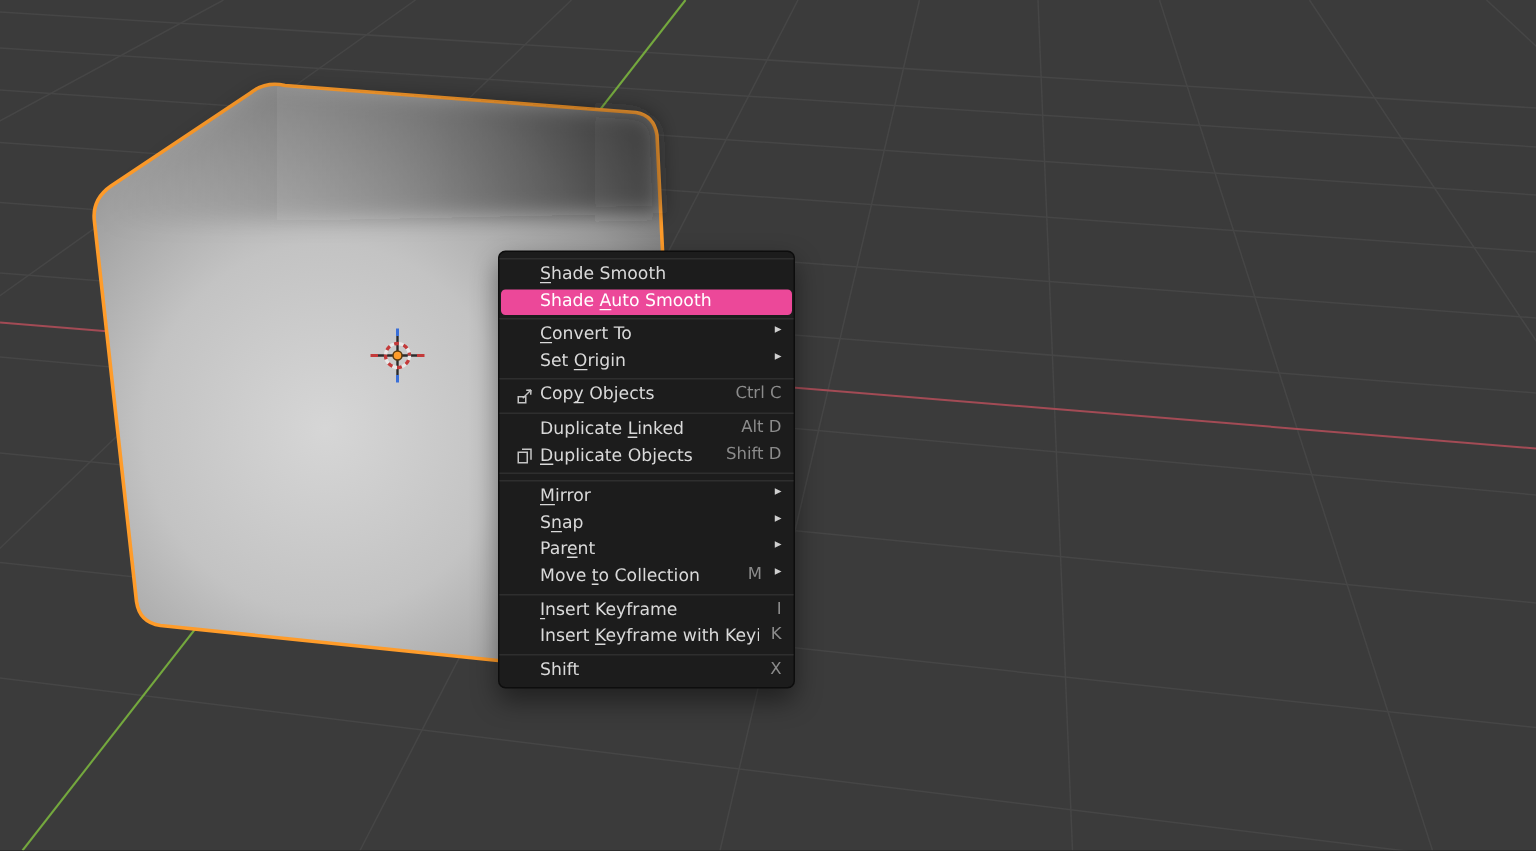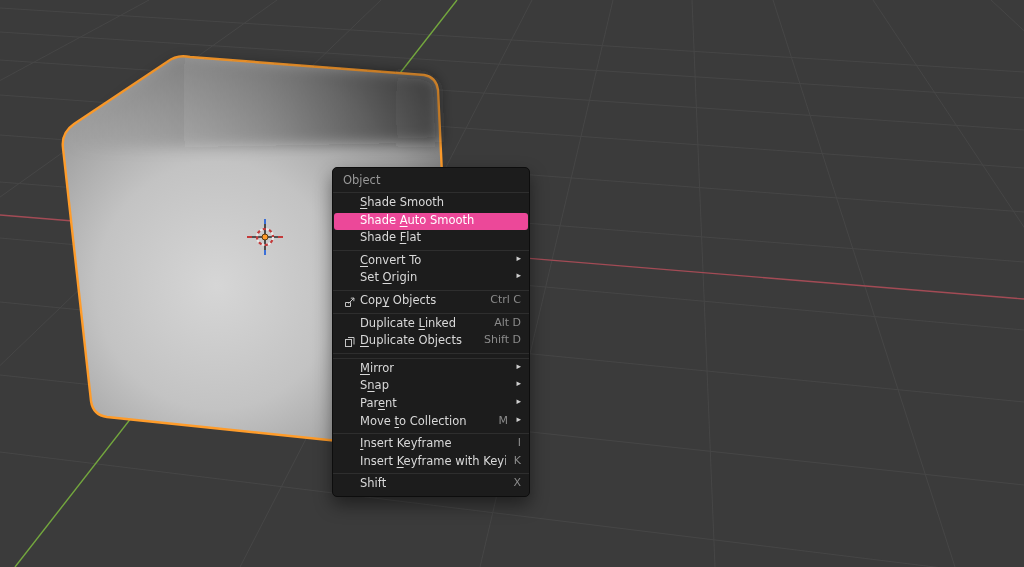--- a/index.html
+++ b/index.html
@@ -94,34 +94,29 @@
       <line x1="265" y1="250" x2="265" y2="255" stroke="#3a6fd8" stroke-width="2"></line>
       <line x1="247" y1="237" x2="252" y2="237" stroke="#c43a3a" stroke-width="2"></line>
       <line x1="278" y1="237" x2="283" y2="237" stroke="#c43a3a" stroke-width="2"></line>
       <circle cx="265" cy="237" r="8" fill="none" stroke="#e8e8e8" stroke-width="2.2" stroke-dasharray="3.2 3.2"></circle>
       <circle cx="265" cy="237" r="8" fill="none" stroke="#c43a3a" stroke-width="2.2" stroke-dasharray="3.2 3.2" stroke-dashoffset="3.2"></circle>
       <circle cx="265" cy="237" r="3" fill="#ff9c2a" stroke="#5a3a10" stroke-width="1"></circle>
     </g>
   </svg>
 
   <div class="ctx-menu">
-    <div class="ctx-header">Object</div>
     <div id="menu-items">
         <div class="ctx-sep"></div>
         <div class="ctx-item">
           <span class="mi-icon"></span>
           <span class="mi-label"><u>S</u>hade Smooth</span>
         </div>
         <div class="ctx-item hl">
           <span class="mi-icon"></span>
           <span class="mi-label">Shade <u>A</u>uto Smooth</span>
-        </div>
-        <div class="ctx-item">
-          <span class="mi-icon"></span>
-          <span class="mi-label">Shade <u>F</u>lat</span>
         </div>
         <div class="ctx-sep"></div>
         <div class="ctx-item">
           <span class="mi-icon"></span>
           <span class="mi-label"><u>C</u>onvert To</span>
           <span class="mi-arrow">▸</span>
         </div>
         <div class="ctx-item">
           <span class="mi-icon"></span>
           <span class="mi-label">Set <u>O</u>rigin</span>

